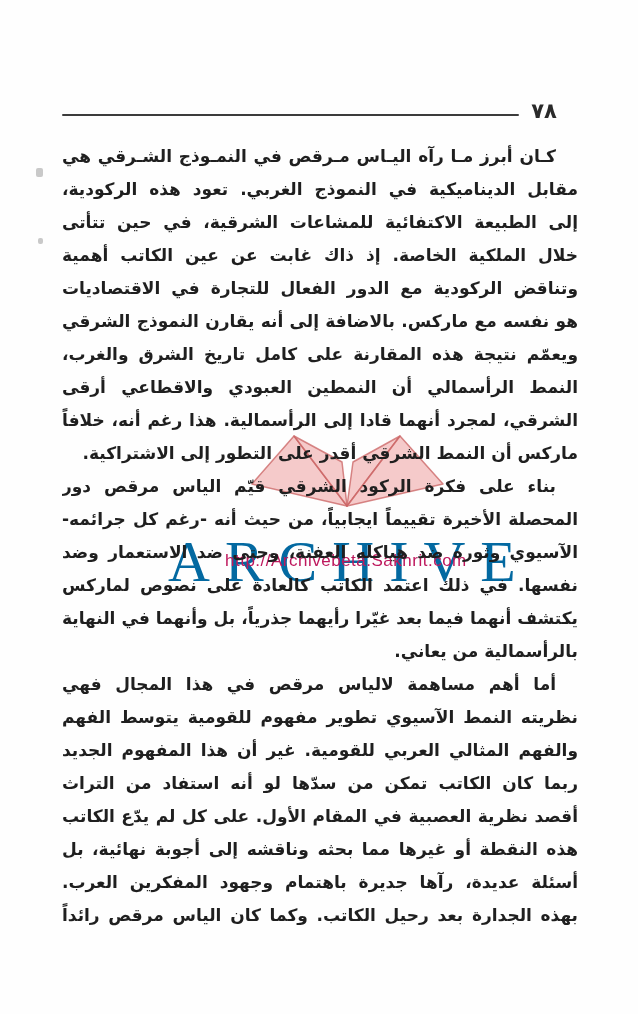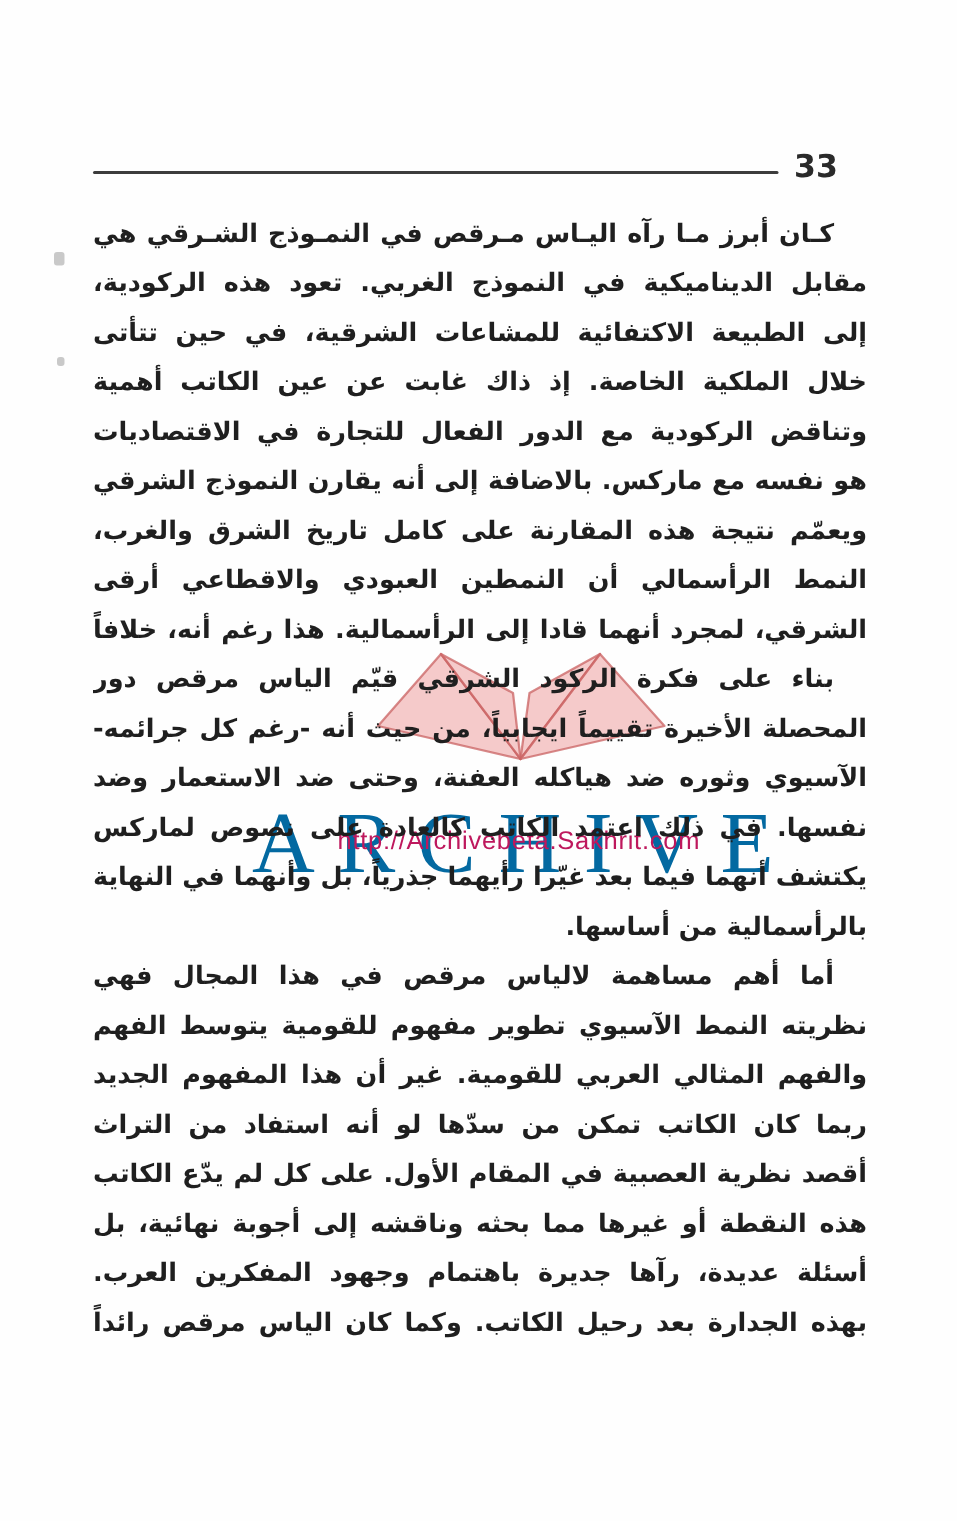--- a/index.html
+++ b/index.html
@@ -52,21 +52,21 @@
   .scan-mark{position:absolute;background:#8a8a8a;opacity:.45;border-radius:2px;}
   .scan-mark.m1{left:36px;top:168px;width:7px;height:9px;}
   .scan-mark.m2{left:38px;top:238px;width:5px;height:6px;}
 </style>
 </head>
 <body>
 
 <div class="page">
 
   <div class="header-rule"></div>
-  <div class="page-number">33</div>
+  <div class="page-number">٧٨</div>
 
   <div class="scan-mark m1"></div>
   <div class="scan-mark m2"></div>
 
   <div class="watermark">
     <svg class="wm-logo" width="195" height="80" viewBox="0 0 195 80" xmlns="http://www.w3.org/2000/svg">
       <g fill="#ec9f9f" fill-opacity="0.55" stroke="#c96161" stroke-opacity="0.75" stroke-width="1.5" stroke-linejoin="round">
         <polygon points="97,78 2,56 44,8"></polygon>
         <polygon points="97,78 44,8 92,34"></polygon>
         <polygon points="97,78 103,34 150,8"></polygon>
@@ -81,27 +81,28 @@
 
     <div class="p-line first">كـان أبرز مـا رآه اليـاس مـرقص في النمـوذج الشـرقي هي الركـوديـة،</div>
     <div class="p-line">مقابل الديناميكية في النموذج الغربي. تعود هذه الركودية، برأيه أو بتفسيره،</div>
     <div class="p-line">إلى الطبيعة الاكتفائية للمشاعات الشرقية، في حين تتأتى الديناميكية الغربية من</div>
     <div class="p-line">خلال الملكية الخاصة. إذ ذاك غابت عن عين الكاتب أهمية الحيازة الخاصة،</div>
     <div class="p-line">وتناقض الركودية مع الدور الفعال للتجارة في الاقتصاديات الشرقية، كما لاحظ</div>
     <div class="p-line">هو نفسه مع ماركس. بالاضافة إلى أنه يقارن النموذج الشرقي بالرأسمالية،</div>
     <div class="p-line">ويعمّم نتيجة هذه المقارنة على كامل تاريخ الشرق والغرب، فيظهر من خلال</div>
     <div class="p-line">النمط الرأسمالي أن النمطين العبودي والاقطاعي أرقى حضارياً من النموذج</div>
     <div class="p-line">الشرقي، لمجرد أنهما قادا إلى الرأسمالية. هذا رغم أنه، خلافاً لذلك، رأى مع</div>
+    <div class="p-line end">ماركس أن النمط الشرقي أقدر على التطور إلى الاشتراكية.</div>
 
     <div class="p-line first">بناء على فكرة الركود الشرقي قيّم الياس مرقص دور الاستعمار في</div>
     <div class="p-line">المحصلة الأخيرة تقييماً ايجابياً، من حيث أنه -رغم كل جرائمه- حرّك الركود</div>
     <div class="p-line">الآسيوي وثوره ضد هياكله العفنة، وحتى ضد الاستعمار وضد الرأسمالية</div>
     <div class="p-line">نفسها. في ذلك اعتمد الكاتب كالعادة على نصوص لماركس وانغلز، لكنه لم</div>
     <div class="p-line">يكتشف أنهما فيما بعد غيّرا رأيهما جذرياً، بل وأنهما في النهاية فقدا الأمل</div>
-    <div class="p-line end">بالرأسمالية من أساسها.</div>
+    <div class="p-line end">بالرأسمالية من يعاني.</div>
 
     <div class="p-line first">أما أهم مساهمة لالياس مرقص في هذا المجال فهي محاولته من خلال</div>
     <div class="p-line">نظريته النمط الآسيوي تطوير مفهوم للقومية يتوسط الفهم الاوروبي الماركسي</div>
     <div class="p-line">والفهم المثالي العربي للقومية. غير أن هذا المفهوم الجديد بقي يعاني من ثغرات:</div>
     <div class="p-line">ربما كان الكاتب تمكن من سدّها لو أنه استفاد من التراث الفكري العربي،</div>
     <div class="p-line">أقصد نظرية العصبية في المقام الأول. على كل لم يدّع الكاتب أنه توصل في</div>
     <div class="p-line">هذه النقطة أو غيرها مما بحثه وناقشه إلى أجوبة نهائية، بل إنه طرح مراراً</div>
     <div class="p-line">أسئلة عديدة، رآها جديرة باهتمام وجهود المفكرين العرب. وهي مازالت تحظى</div>
     <div class="p-line">بهذه الجدارة بعد رحيل الكاتب. وكما كان الياس مرقص رائداً في نقل النظرية</div>
   </div>

